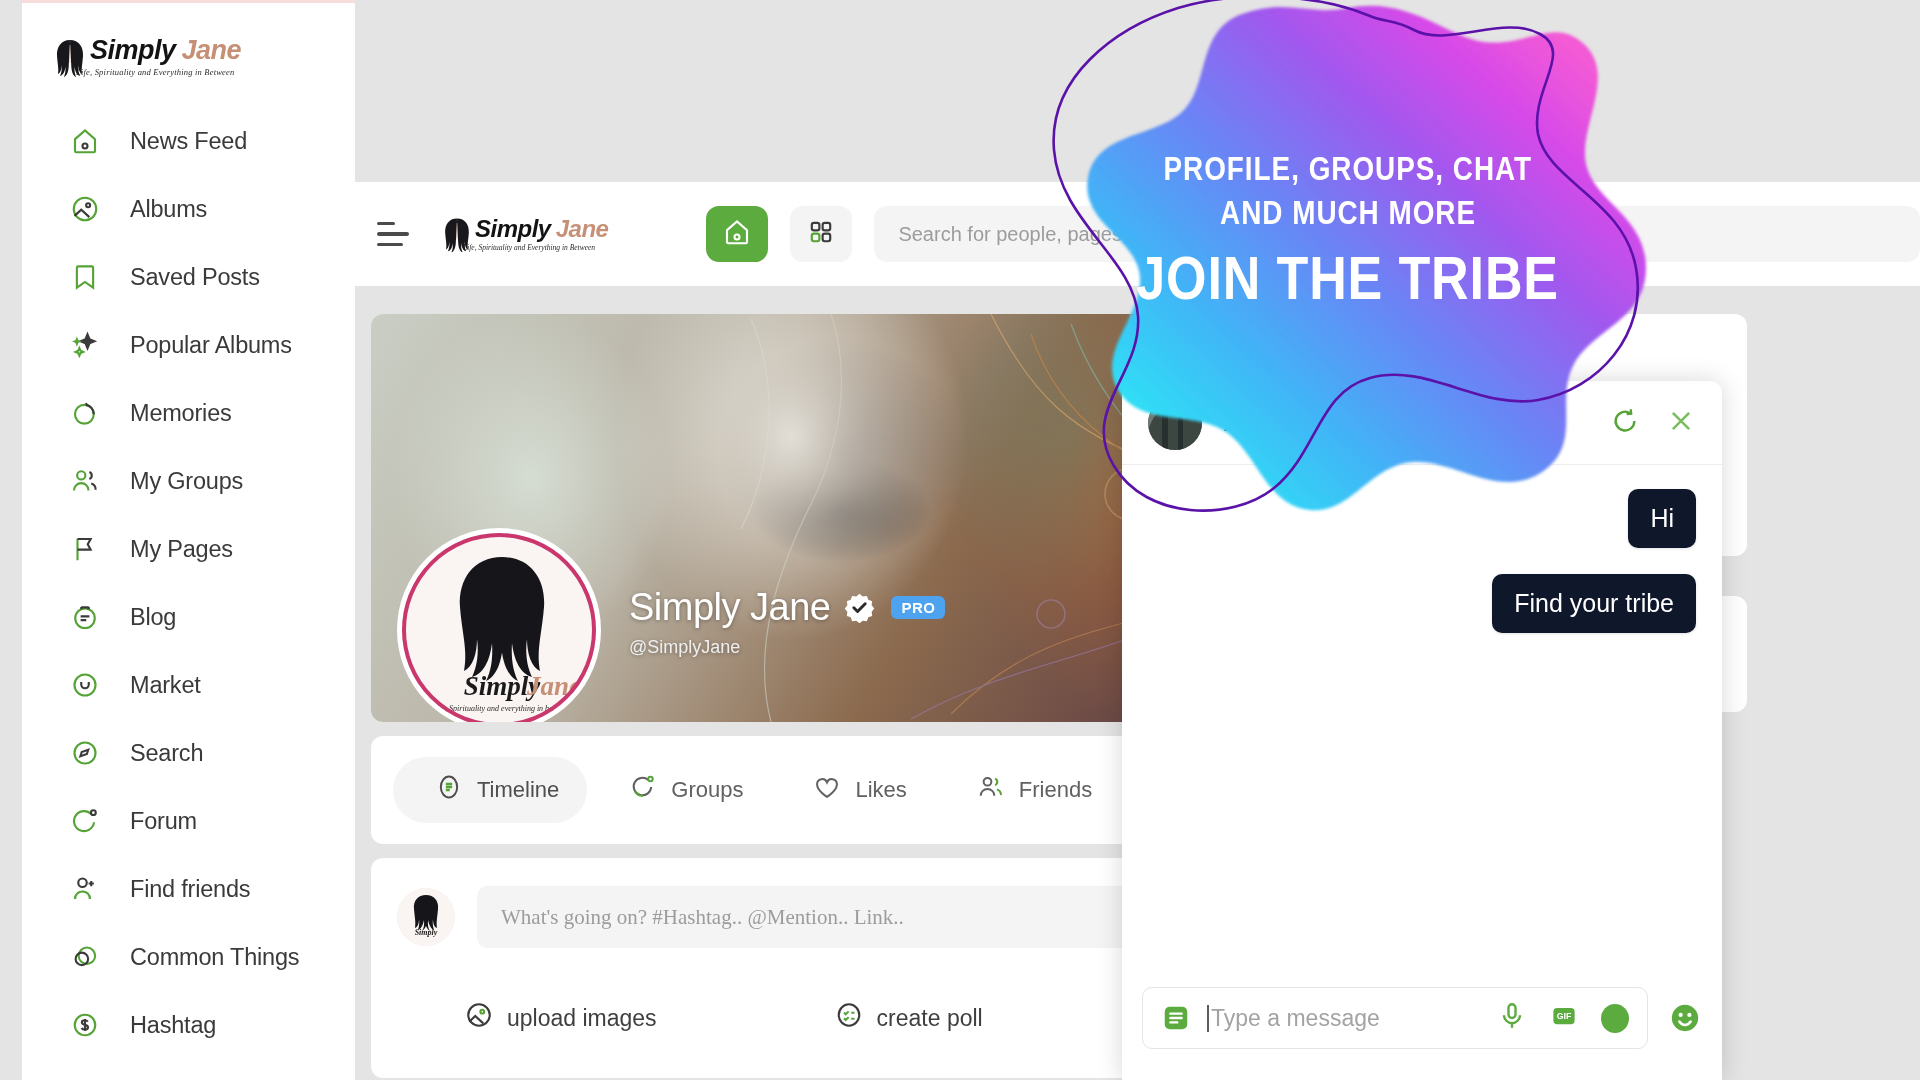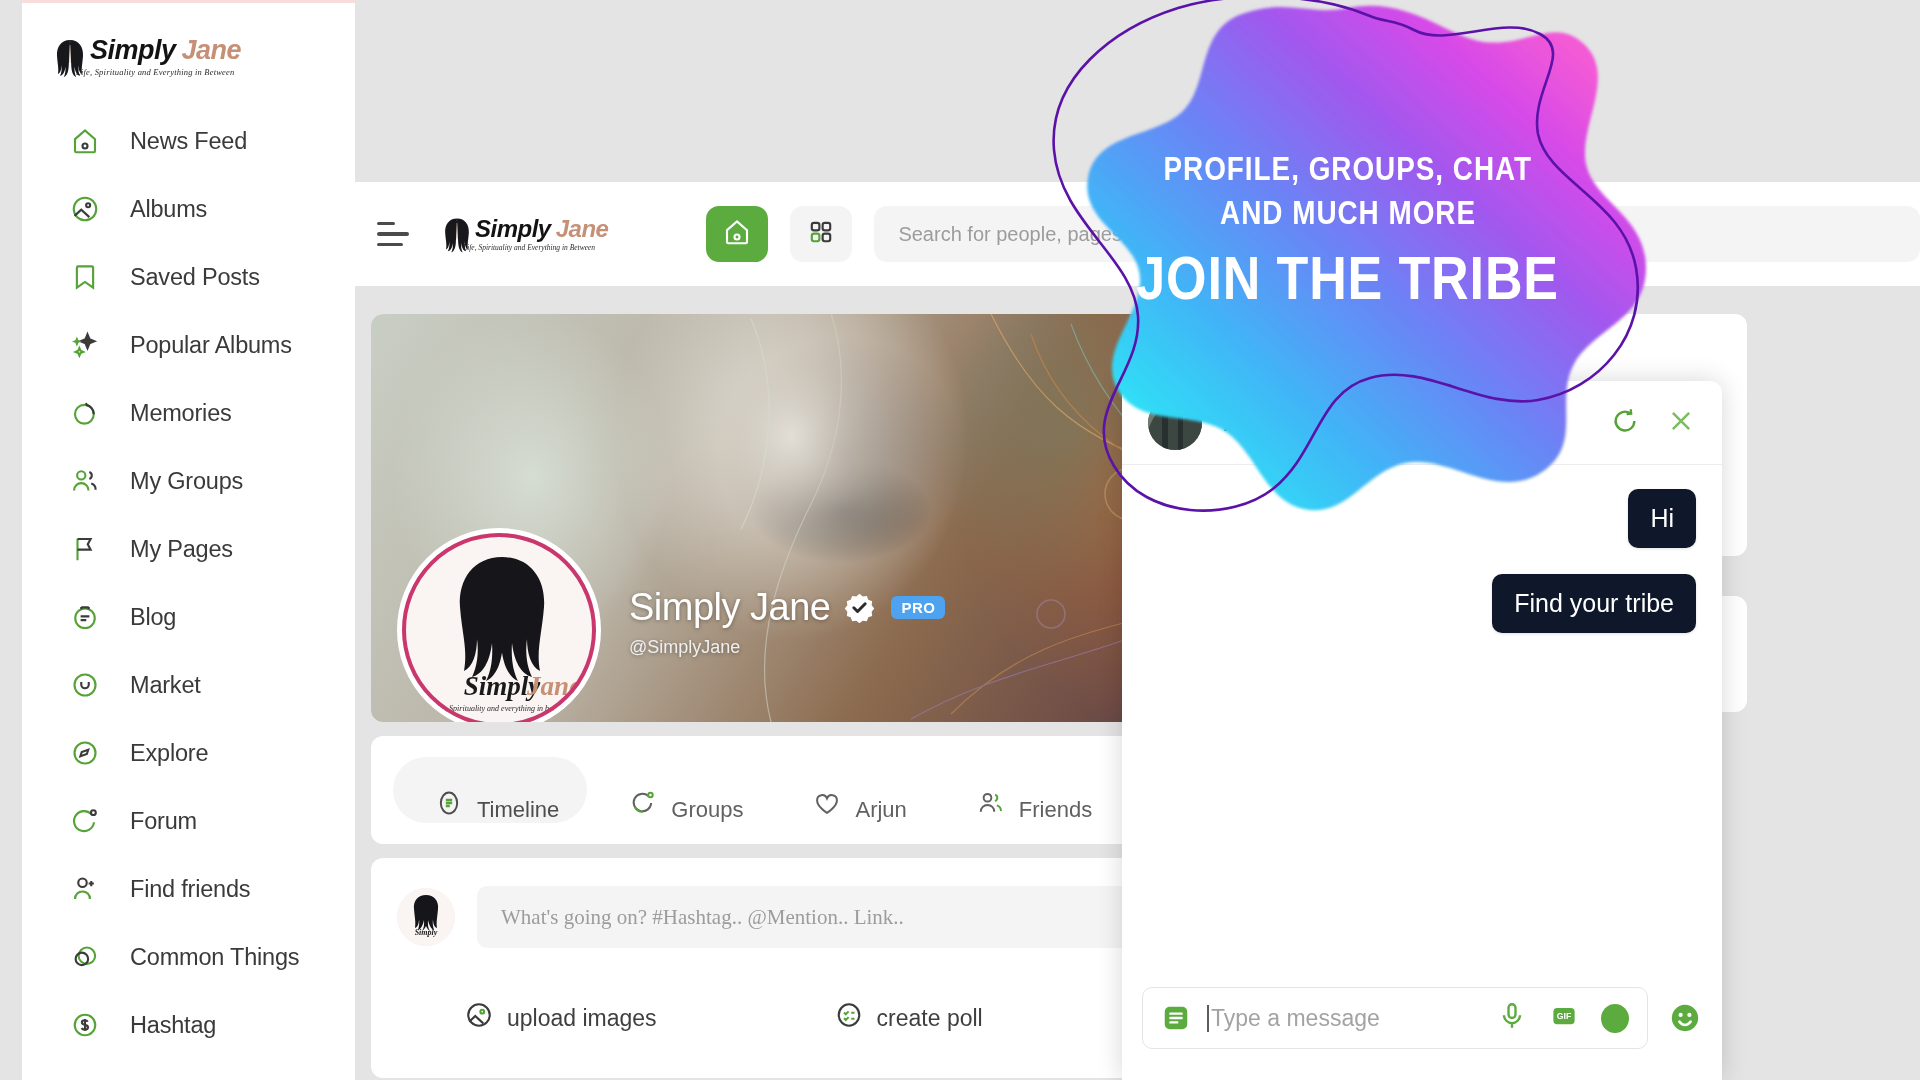--- a/index.html
+++ b/index.html
@@ -105,21 +105,21 @@
   .pf-name { display: flex; align-items: center; }
   .pf-name-txt { font-size: 38px; color: #fff; font-weight: 400; letter-spacing: -.5px; text-shadow: 0 1px 4px rgba(0,0,0,.35); }
   .verified { width: 31px; height: 31px; margin-left: 14px; }
   .pro-badge {
     margin-left: 16px; background: #4da3f0; color: #fff; font-size: 15px; font-weight: 700;
     border-radius: 6px; padding: 4px 9px 4px 10px; letter-spacing: .5px; line-height: 1;
   }
   .pf-handle { font-size: 18px; color: #efefef; margin-top: 8px; text-shadow: 0 1px 4px rgba(0,0,0,.35); }
 
   .tabs-card { margin-top: 14px; height: 108px; display: flex; align-items: center; padding: 0 22px; }
-  .tab { display: flex; align-items: flex-end; height: 66px; padding: 0 28px; border-radius: 33px; cursor: pointer; }
+  .tab { display: flex; align-items: center; height: 66px; padding: 0 28px; border-radius: 33px; cursor: pointer; }
   .tab.active { background: #f4f4f5; }
   .tab svg { width: 28px; height: 28px; }
   .tab span { margin-left: 14px; font-size: 22px; color: #616161; }
   .tab.active span { color: #4e4e4e; }
 
   .compose-card { margin-top: 14px; height: 220px; padding: 28px 26px 0 26px; }
   .compose-top { display: flex; align-items: center; }
   .compose-av { width: 58px; height: 58px; border-radius: 50%; overflow: hidden; flex: 0 0 58px; background: #f3eeec; position: relative; }
   .compose-input {
     flex: 1; height: 62px; background: #f4f4f5; border-radius: 10px; margin-left: 22px;
@@ -305,21 +305,21 @@
       <span class="sb-label">Market</span>
     </div>
 
     <div class="sb-item">
       <span class="sb-ic">
         <svg viewBox="0 0 24 24" fill="none" stroke="#55a336" stroke-width="1.7">
               <circle cx="12" cy="12" r="8.4"></circle>
               <path d="M14.6 9.4 9.4 11.2l-1.1 3.4 5.2-1.8z" stroke="#3b3b3b"></path>
             </svg>
       </span>
-      <span class="sb-label">Explore</span>
+      <span class="sb-label">Search</span>
     </div>
 
     <div class="sb-item">
       <span class="sb-ic">
         <svg viewBox="0 0 24 24" fill="none" stroke="#55a336" stroke-width="1.7">
               <path d="M17 6.5A8 8 0 1 0 19.2 13"></path>
               <circle cx="18.7" cy="5.3" r="1.9" stroke="#3b3b3b"></circle>
             </svg>
       </span>
       <span class="sb-label">Forum</span>
@@ -495,21 +495,21 @@
         </span>
         <span>Groups</span>
       </div>
 
       <div class="tab">
         <span>
           <svg viewBox="0 0 24 24" fill="none" stroke="#616161" stroke-width="1.7">
                 <path d="M12 20.5S3.5 15.3 3.5 9.6a4.4 4.4 0 0 1 8.5-1.6 4.4 4.4 0 0 1 8.5 1.6c0 5.7-8.5 10.9-8.5 10.9z"></path>
               </svg>
         </span>
-        <span>Arjun</span>
+        <span>Likes</span>
       </div>
 
       <div class="tab">
         <span>
           <svg viewBox="0 0 24 24" fill="none" stroke="#616161" stroke-width="1.7">
                 <circle cx="9" cy="7.5" r="3.3"></circle>
                 <path d="M3.2 19.5c0-3.4 2.6-5.8 5.8-5.8s5.8 2.4 5.8 5.8"></path>
                 <path d="M15.5 4.8a3 3 0 0 1 0 5.6M17 14a5 5 0 0 1 3.5 5" stroke="#55a336"></path>
               </svg>
         </span>

